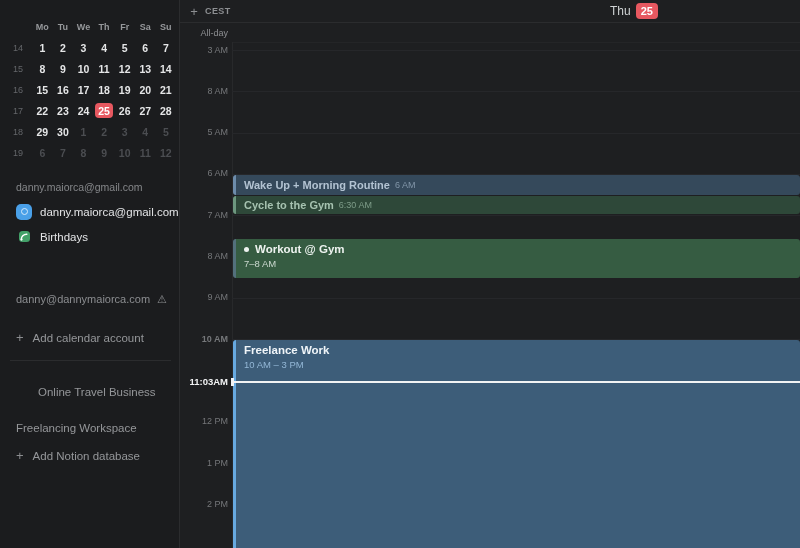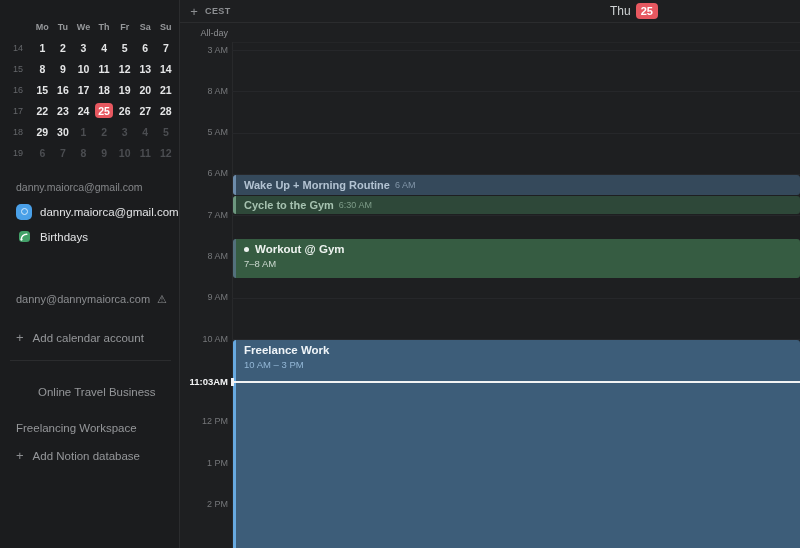--- a/index.html
+++ b/index.html
@@ -285,21 +285,21 @@
       <div class="hline" style="top: 421.7px;"></div>
       <div class="hline" style="top: 463px;"></div>
       <div class="hline" style="top: 504.3px;"></div>
       <div class="hlabel" style="top: 44.5px;">3 AM</div>
       <div class="hlabel" style="top: 85.8px;">8 AM</div>
       <div class="hlabel" style="top: 127.1px;">5 AM</div>
       <div class="hlabel" style="top: 168.4px;">6 AM</div>
       <div class="hlabel" style="top: 209.7px;">7 AM</div>
       <div class="hlabel" style="top: 251px;">8 AM</div>
       <div class="hlabel" style="top: 292.3px;">9 AM</div>
-      <div class="hlabel" style="top: 333.6px;">10 AM</div>
+      <div class="hlabel" style="top: 333.6px; font-weight: bold;">10 AM</div>
       <div class="hlabel" style="top: 416.2px;">12 PM</div>
       <div class="hlabel" style="top: 457.5px;">1 PM</div>
       <div class="hlabel" style="top: 498.8px; text-align: right;">2 PM</div>
     </div>
 
   <div id="events">
       <div class="event inline" style="top: 174.9px; height: 20px; background: rgb(53, 73, 91); border-left-color: rgb(109, 140, 171);">
         <span class="ttl" style="color: rgb(179, 195, 210);">Wake Up + Morning Routine</span>
         <span class="tm" style="color: rgb(130, 150, 169);">6 AM</span>
       </div>

